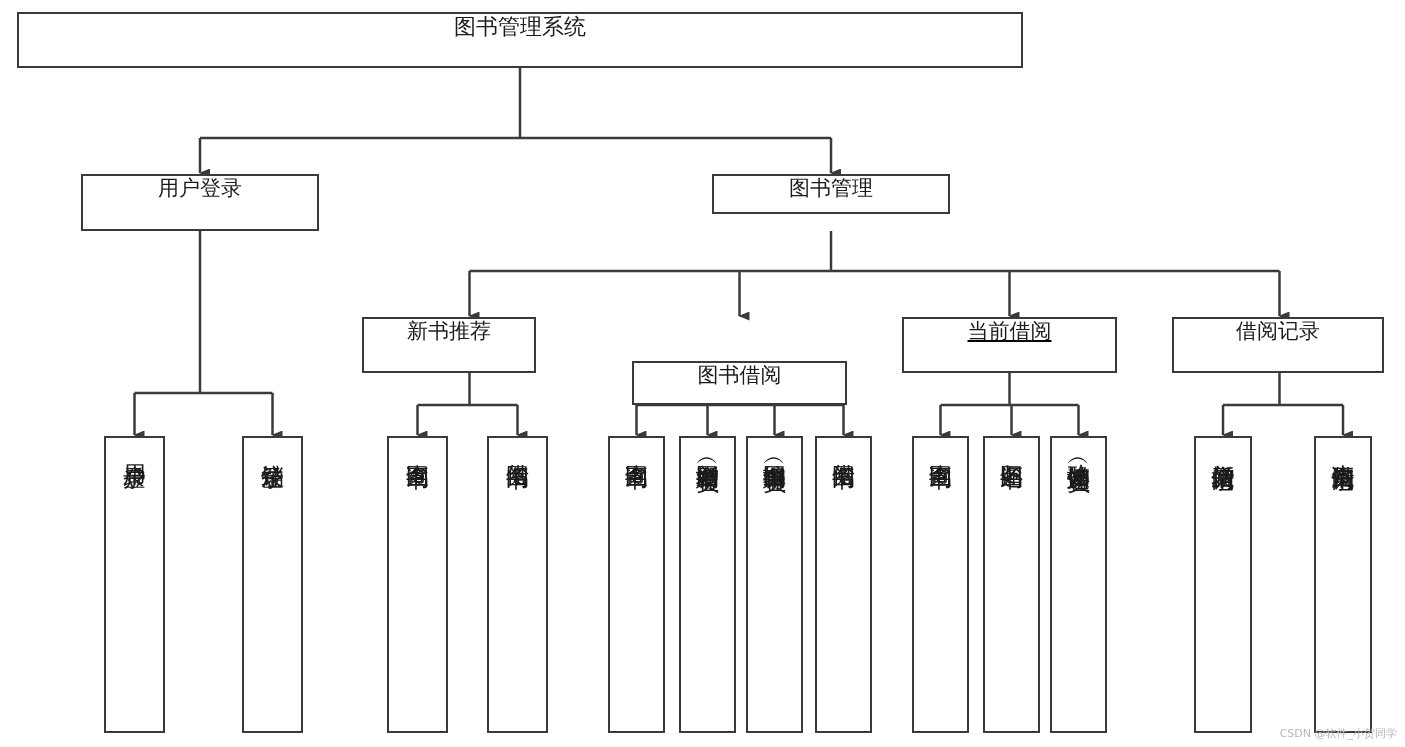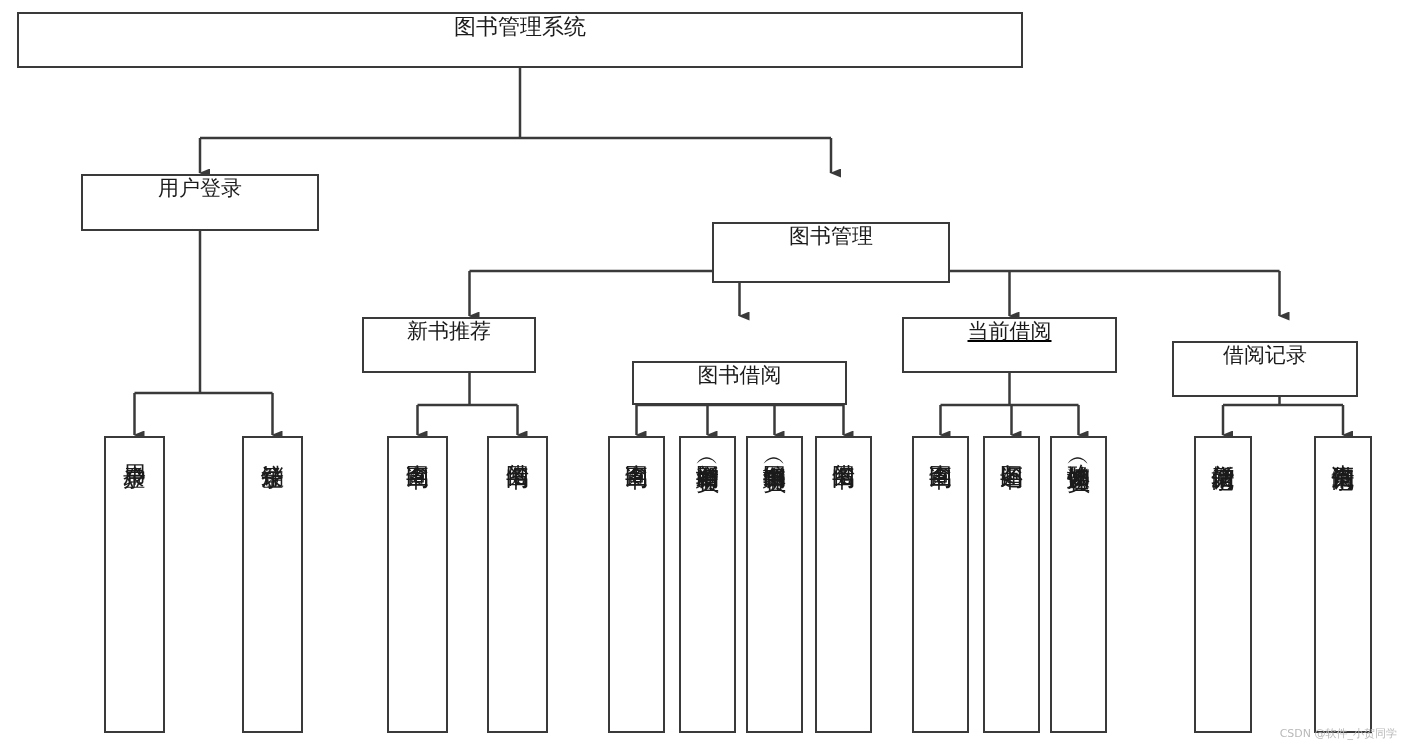--- a/index.html
+++ b/index.html
@@ -121,34 +121,34 @@
       </g>
   </svg>
 
   <div class="node h root" style="left: 17px; top: 12px; width: 1006px; height: 56px;">
     <span class="node-label">图书管理系统</span>
   </div>
 
   <div class="node h" style="left: 81px; top: 174px; width: 238px; height: 57px;">
     <span class="node-label">用户登录</span>
   </div>
-  <div class="node h" style="left: 712px; top: 174px; width: 238px; height: 61px; margin-top: 48px;">
+  <div class="node h" style="left: 712px; top: 174px; width: 238px; height: 40px;">
     <span class="node-label">图书管理</span>
   </div>
 
   <div class="node h" style="left: 362px; top: 317px; width: 174px; height: 56px;">
     <span class="node-label">新书推荐</span>
   </div>
   <div class="node h" style="left: 632px; top: 317px; width: 215px; height: 44px; margin-top: 44px;">
     <span class="node-label">图书借阅</span>
   </div>
   <div class="node h" style="left: 902px; top: 317px; width: 215px; height: 56px; text-decoration: underline;">
     <span class="node-label">当前借阅</span>
   </div>
-  <div class="node h" style="left: 1172px; top: 317px; width: 186px; height: 56px; margin-top: 24px;">
+  <div class="node h" style="left: 1172px; top: 317px; width: 212px; height: 56px;">
     <span class="node-label">借阅记录</span>
   </div>
 
   <div class="node v" style="left: 104px; top: 436px; width: 61px; height: 297px;">
     <span class="node-label">用户登录</span>
   </div>
   <div class="node v" style="left: 242px; top: 436px; width: 61px; height: 297px;">
     <span class="node-label">注销登录</span>
   </div>
 

